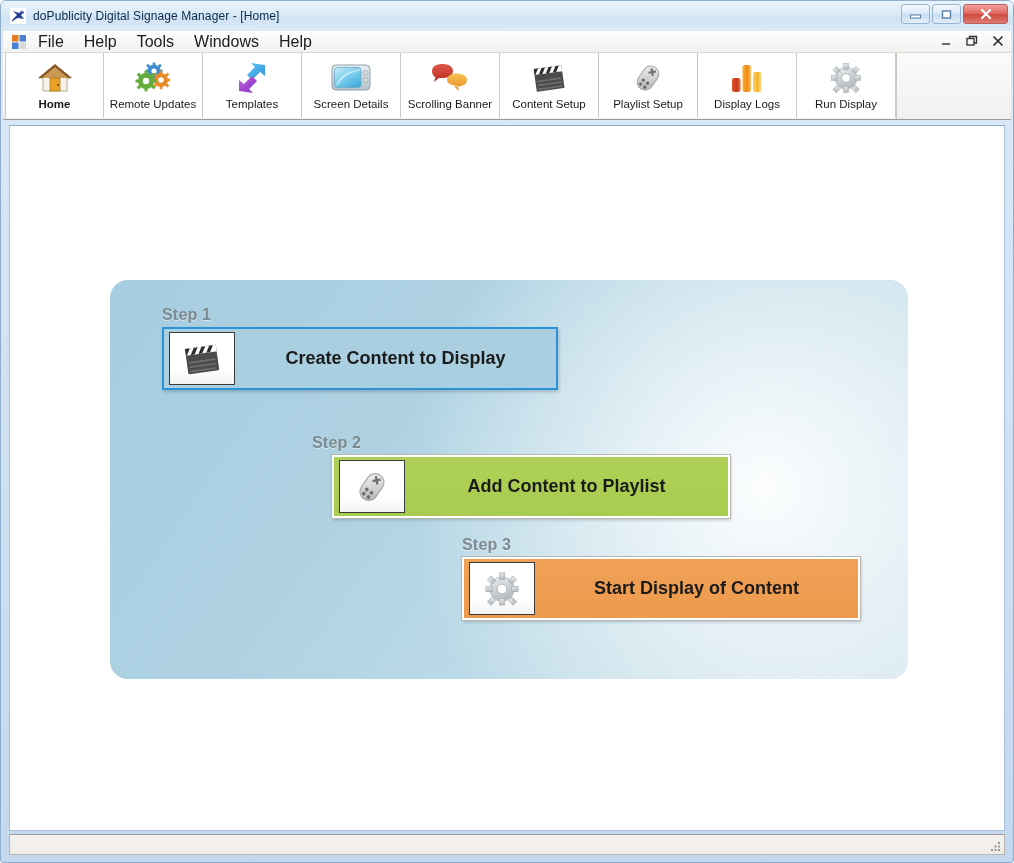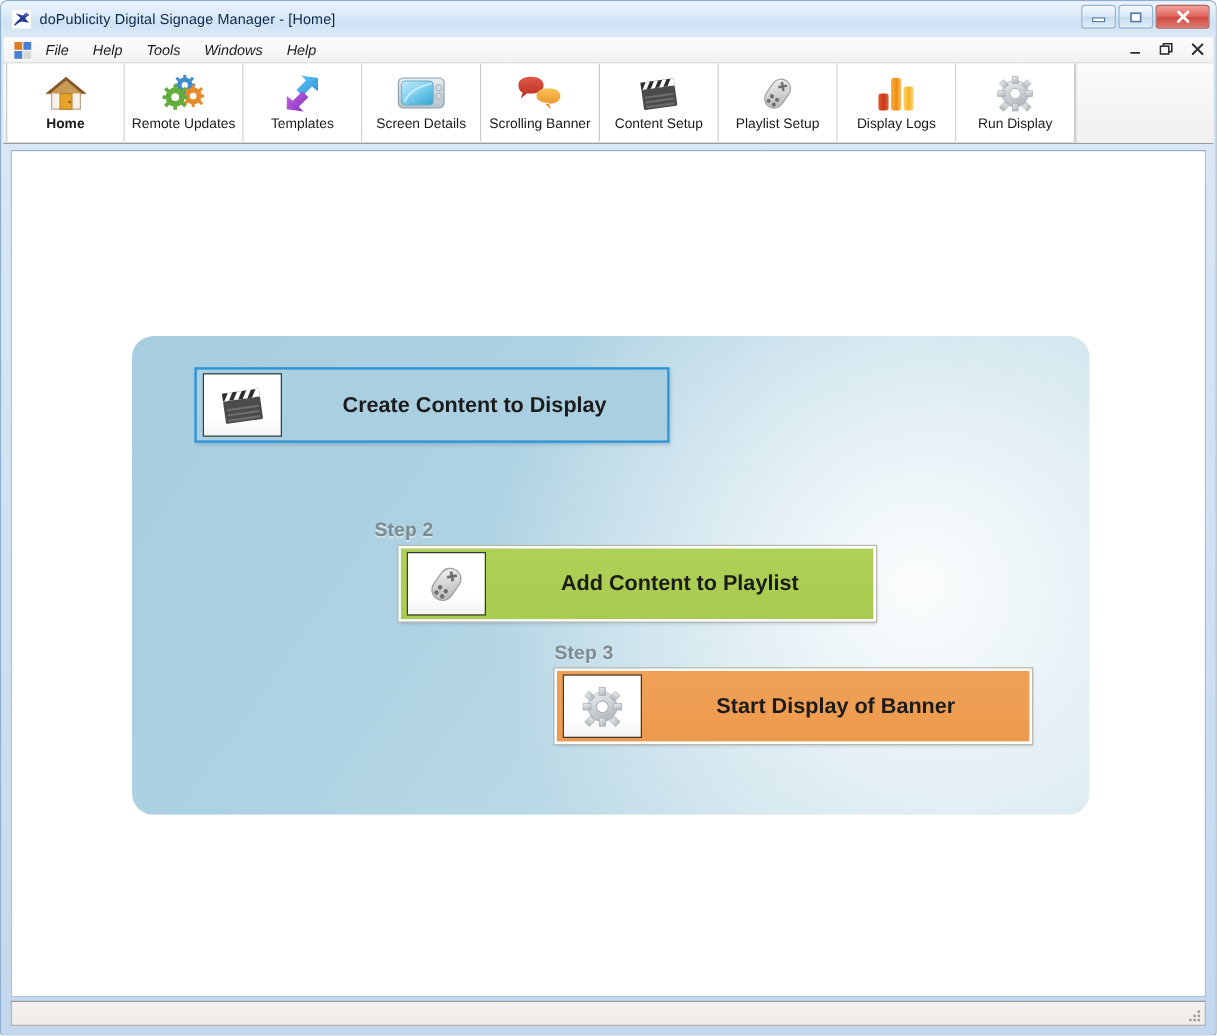--- a/index.html
+++ b/index.html
@@ -79,27 +79,26 @@
     display: flex;
     align-items: center;
   }
   #mdi-sysicon {
     width: 16px; height: 16px;
     margin-left: 8px;
     position: relative;
     flex: 0 0 16px;
   }
   .menu-item {
-    font-size: 12px;
+    font-size: 16px;
     color: #1b1b1b;
     padding: 20px 9px;
     margin-left: 2px;
     cursor: default;
     white-space: nowrap;
-    font-style: italic;
   }
   #mdi-buttons {
     position: absolute;
     right: 6px; top: 1px;
     display: flex;
     align-items: center;
     gap: 12px;
   }
   .mdi-btn {
     width: 14px; height: 18px;
@@ -562,20 +561,21 @@
     </div>
 
     <div id="toolbar-filler"></div>
   </div>
 
   <div id="client-area">
 
     <div id="steps-panel">
 
       <div class="step-block" id="step1-block">
+        <div class="step-label">Step 1</div>
         <div class="step-btn" id="step1-btn">
           <div class="step-icon-box">
             <svg width="40" height="36" viewBox="0 0 36 32">
               <g transform="rotate(-8 18 16)">
                 <rect x="4" y="11" width="28" height="17" rx="1" fill="#4b4b4b"></rect>
                 <rect x="4" y="5" width="28" height="6" fill="#2e2e2e"></rect>
                 <g fill="#ffffff">
                   <polygon points="5,11 8.5,5 12,5 8.5,11"></polygon>
                   <polygon points="12,11 15.5,5 19,5 15.5,11"></polygon>
                   <polygon points="19,11 22.5,5 26,5 22.5,11"></polygon>
@@ -636,21 +636,21 @@
                 <rect x="3.5" y="13.6" width="6" height="4.8"></rect>
                   <rect x="26.5" y="13.6" width="6" height="4.8"></rect>
                 <rect x="6.2" y="5.1" width="4.8" height="6" transform="rotate(-45 8.6 8.1)"></rect>
                 <rect x="25" y="23.9" width="4.8" height="6" transform="rotate(-45 27.4 26.9)"></rect>
                 <rect x="25" y="5.1" width="4.8" height="6" transform="rotate(45 27.4 8.1)"></rect>
                 <rect x="6.2" y="23.9" width="4.8" height="6" transform="rotate(45 8.6 26.9)"></rect>
               </g>
               <circle cx="18" cy="16" r="4.4" fill="#ffffff" stroke="#a9b0b4" stroke-width="0.8"></circle>
             </svg>
           </div>
-          <div class="step-text">Start Display of Banner</div>
+          <div class="step-text">Start Display of Content</div>
         </div>
       </div>
 
     </div>
   </div>
 
   <div id="statusbar">
     <div id="status-text"></div>
     <div id="resize-grip">
       <svg width="14" height="14" viewBox="0 0 14 14">

